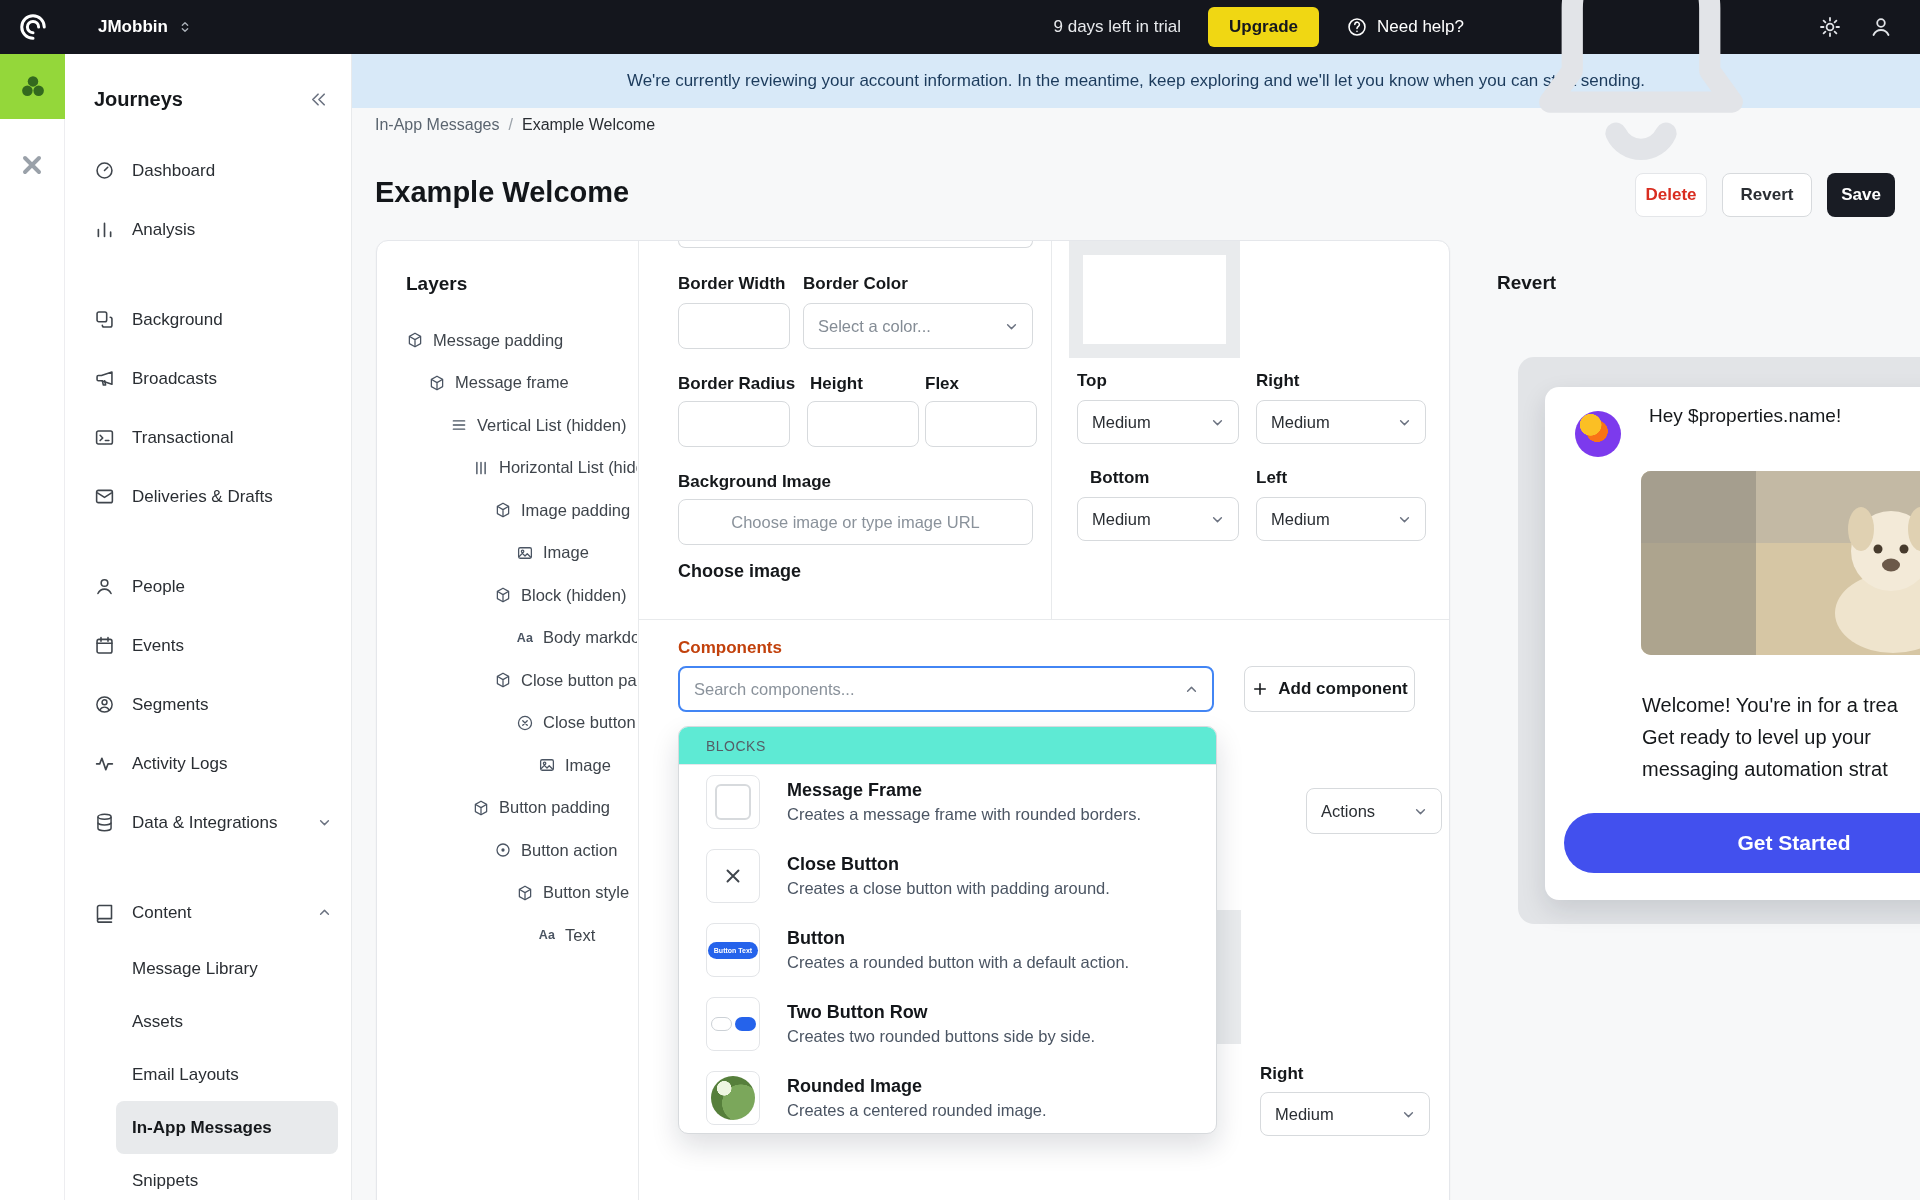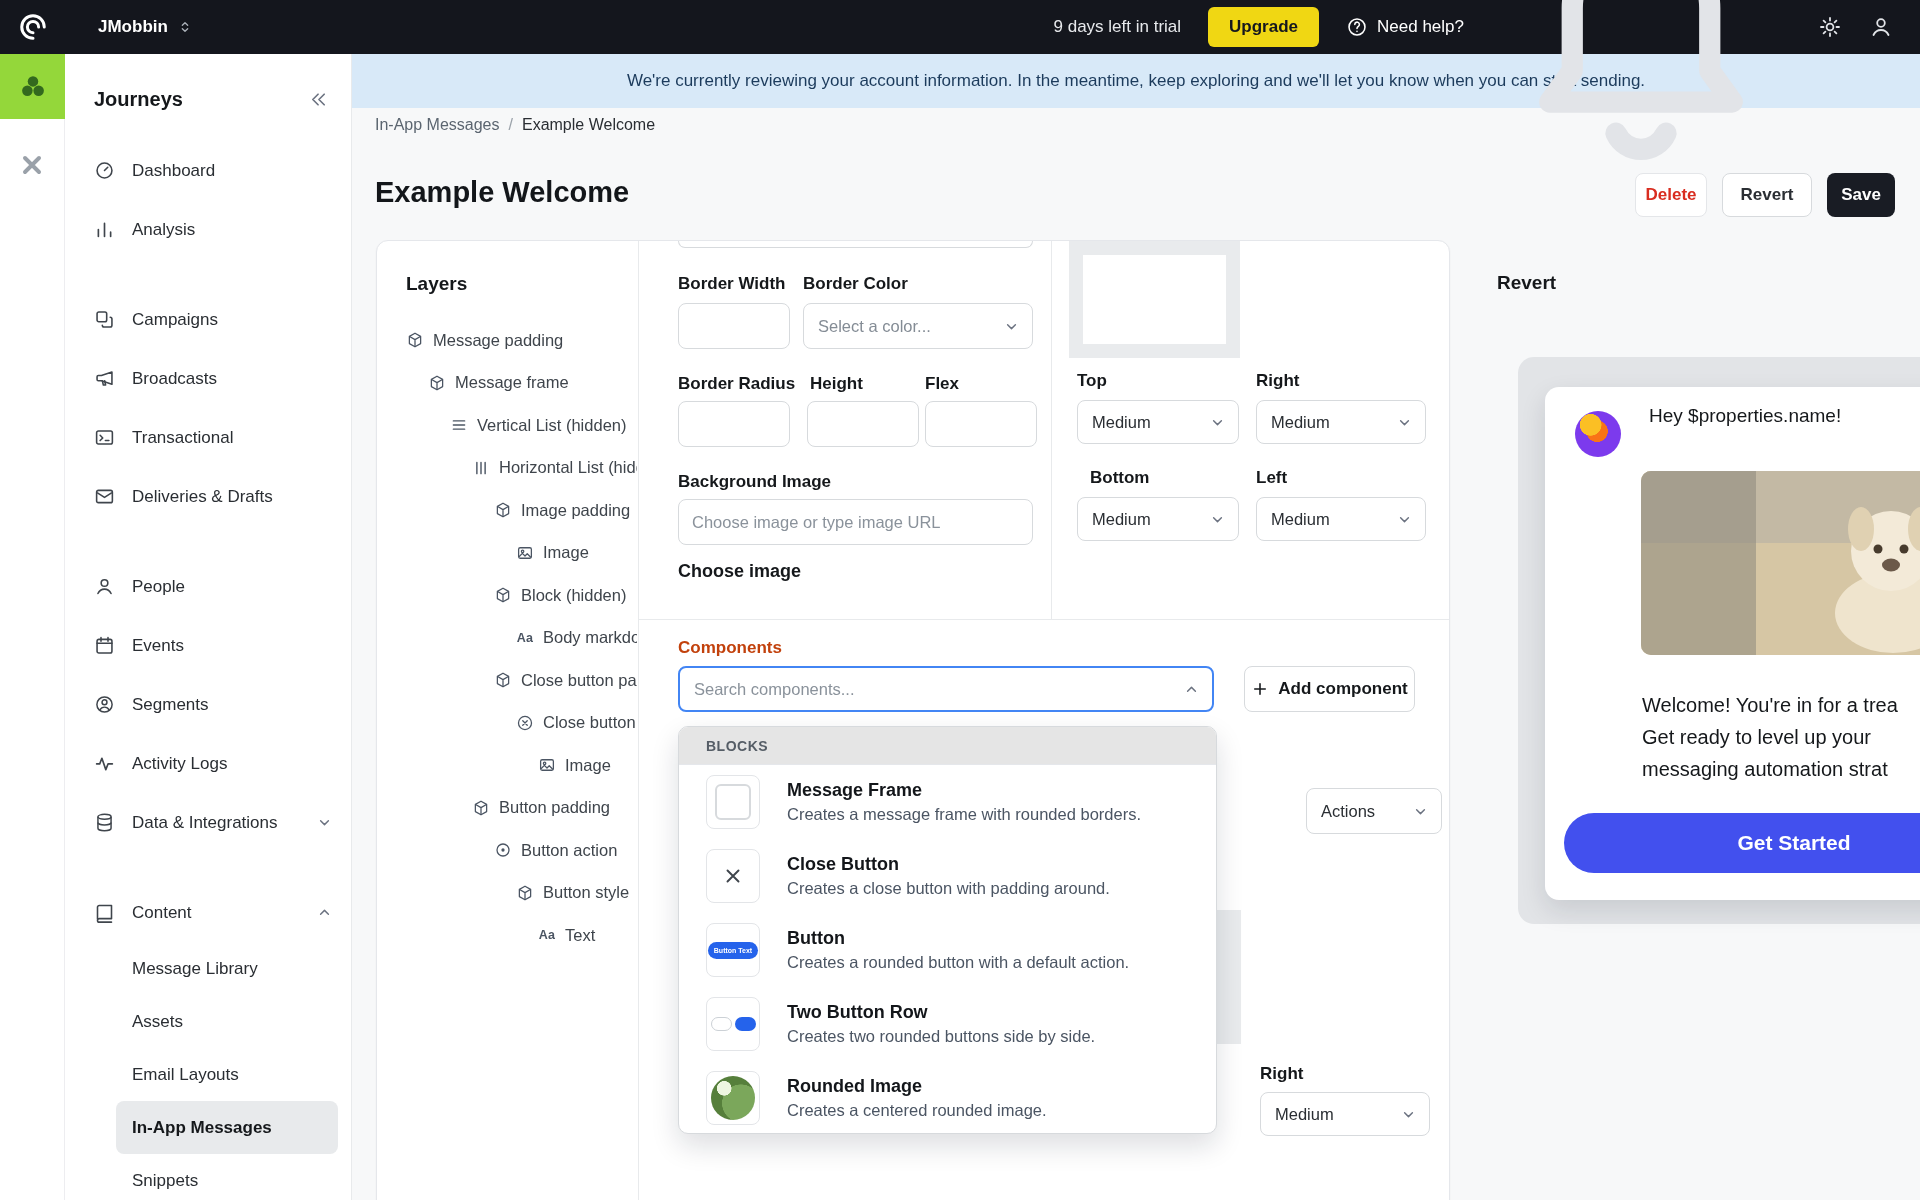--- a/index.html
+++ b/index.html
@@ -59,40 +59,40 @@
   .layers-col { position:absolute; top:0; left:0; bottom:0; width:262px; border-right:1px solid #e8eaec; overflow:hidden; }
   .layers-title { position:absolute; top:32px; left:29px; font-size:19px; font-weight:700; color:#15181b; }
   .tree { position:absolute; top:78px; left:0; right:1px; }
   .tnode { height:42.5px; display:flex; align-items:center; gap:9px; font-size:16.5px; color:#3f454c; white-space:nowrap; overflow:hidden; cursor:pointer; }
   .tico { width:18px; height:18px; flex:none; color:#4b5563; display:flex; align-items:center; justify-content:center; }
 
   .vdiv { position:absolute; left:674px; top:0; width:1px; height:378px; background:#e8eaec; }
   .hdiv { position:absolute; left:262px; right:0; top:378px; height:1px; background:#e8eaec; }
 
   .flabel { position:absolute; font-size:17px; font-weight:700; color:#15181b; white-space:nowrap; }
-  .finput { position:absolute; height:46px; border:1px solid #d7dadd; border-radius:8px; background:#fff; font-family:inherit; font-size:16.5px; color:#2a2e33; padding:0 13px; outline:none; }
+  .finput { position:absolute; height:46px; border:1px solid #d7dadd; border-radius:8px; background:#fff; font-family:inherit; font-size:16.5px; color:#2a2e33; padding:0 13px; outline:none;text-align:center; }
   .finput::placeholder { color:#8a929b; }
   .fselect { position:absolute; height:46px; border:1px solid #d7dadd; border-radius:8px; background:#fff; display:flex; align-items:center; justify-content:space-between; padding:0 12px 0 14px; font-size:16.5px; color:#2a2e33; cursor:pointer; }
   .fselect .ph { color:#848c95; }
   .sel-chev { width:17px; height:17px; color:#6b7280; flex:none; }
   .partial-input { position:absolute; left:301px; top:0; width:355px; height:7px; border:1px solid #d7dadd; border-top:none; border-radius:0 0 8px 8px; background:#fff; }
   .frame-box { position:absolute; left:692px; top:0; width:171px; height:117px; border:14px solid #e9ebed; background:#fff; }
   .choose-image { position:absolute; left:301px; top:320px; width:355px; font-size:18px; font-weight:700; color:#15181b; cursor:pointer; }
 
   .comp-label { position:absolute; left:301px; top:397px; font-size:17px; font-weight:700; color:#c2410c; }
   .search-box { position:absolute; left:301px; top:425px; width:536px; height:46px; border:2px solid #4285f4; border-radius:8px; background:#fff; display:flex; align-items:center; padding:0 12px 0 0; }
   .search-box input { flex:1; border:none; outline:none; font-family:inherit; font-size:16.5px; color:#2a2e33; padding:0 14px; background:transparent; }
   .search-box input::placeholder { color:#8a929b; }
   .add-btn { position:absolute; left:867px; top:425px; width:171px; height:46px; border:1px solid #d7dadd; border-radius:8px; background:#fff; display:flex; align-items:center; justify-content:center; gap:9px; font-size:17px; font-weight:700; color:#15181b; cursor:pointer; font-family:inherit; }
   .plus-ic { width:18px; height:18px; color:#15181b; }
 
   .gray-partial { position:absolute; left:769px; top:669px; width:95px; height:134px; background:#e9ebed; z-index:1; }
 
   .dropdown { position:absolute; left:301px; top:485px; width:539px; height:408px; background:#fff; border:1px solid #d7dadd; border-radius:10px; box-shadow:0 12px 28px rgba(16,24,40,.14); z-index:10; overflow:hidden; }
-  .dd-header { height:38px; background:#e5e5e5; border-bottom:1px solid #e5e7eb; display:flex; align-items:center; padding:0 27px; font-size:14px; font-weight:700; letter-spacing:.5px; color:#555d66; }
+  .dd-header { height:38px; background:#5eead4; border-bottom:1px solid #e5e7eb; display:flex; align-items:center; padding:0 27px; font-size:14px; font-weight:400; letter-spacing:.5px; color:#555d66; }
   .dd-item { height:74px; display:flex; align-items:center; gap:27px; padding:0 27px; cursor:pointer; }
   .thumb { width:54px; height:54px; border:1px solid #e3e5e8; border-radius:8px; background:#fff; display:flex; align-items:center; justify-content:center; flex:none; }
   .t-frame { width:36px; height:36px; border:2px solid #d7dadd; border-radius:6px; }
   .t-x { width:22px; height:22px; color:#3f454c; }
   .t-pill { background:#2563eb; color:#fff; font-size:7px; font-weight:700; padding:5px 6px; border-radius:9px; white-space:nowrap; }
   .t-two { display:flex; gap:3px; }
   .t-mini { width:21px; height:14px; border-radius:7px; }
   .t-mini-light { border:1px solid #ccd1d6; background:#fff; }
   .t-mini-blue { background:#2563eb; }
   .t-photo { width:44px; height:44px; border-radius:50%; background:radial-gradient(circle at 30% 28%, #eef6e0 0 16%, rgba(0,0,0,0) 17%), radial-gradient(circle at 68% 62%, #7ba75b 0 46%, rgba(0,0,0,0) 47%), #567f3b; }
@@ -213,21 +213,21 @@
       <span>Analysis</span>
     </div>
     <div class="group-gap"></div>
     <div class="nav-item">
       <span class="nico">
           <svg viewBox="0 0 24 24" fill="none" stroke="currentColor" stroke-width="1.8" stroke-linejoin="round">
             <rect x="3.5" y="3.5" width="11" height="11" rx="2"></rect>
             <path d="M9.5 18.5a2 2 0 0 0 2 2h7a2 2 0 0 0 2-2v-7a2 2 0 0 0-2-2" stroke-linecap="round"></path>
           </svg>
         </span>
-      <span>Campaigns</span>
+      <span>Background</span>
     </div>
     <div class="nav-item">
       <span class="nico">
           <svg viewBox="0 0 24 24" fill="none" stroke="currentColor" stroke-width="1.8" stroke-linejoin="round">
             <path d="M20.5 4.5L8.5 8.5H5A1.5 1.5 0 0 0 3.5 10v3A1.5 1.5 0 0 0 5 14.5h3.5l12 4v-14z"></path>
             <path d="M9.5 14.5l1.2 5h2.6l-1.1-5" stroke-linecap="round"></path>
           </svg>
         </span>
       <span>Broadcasts</span>
     </div>

